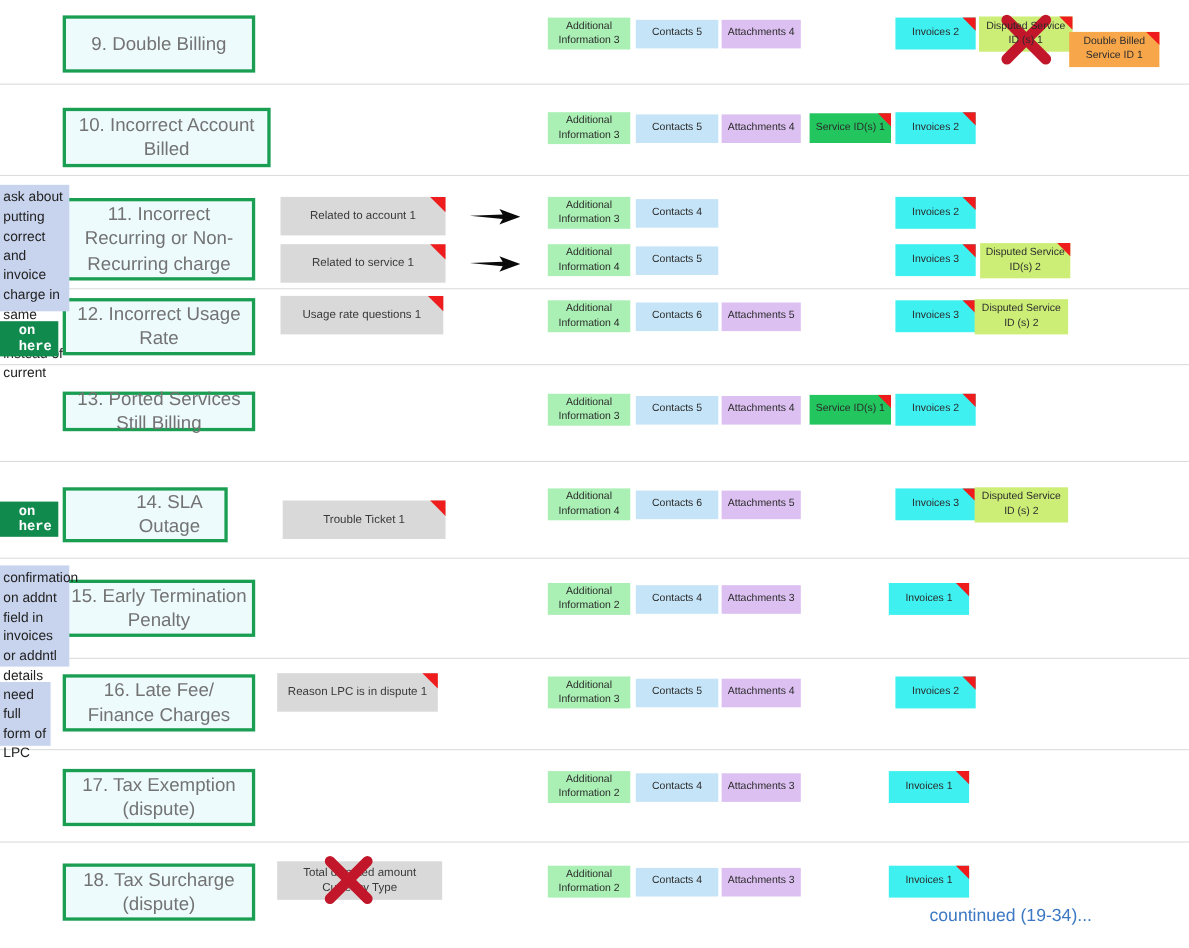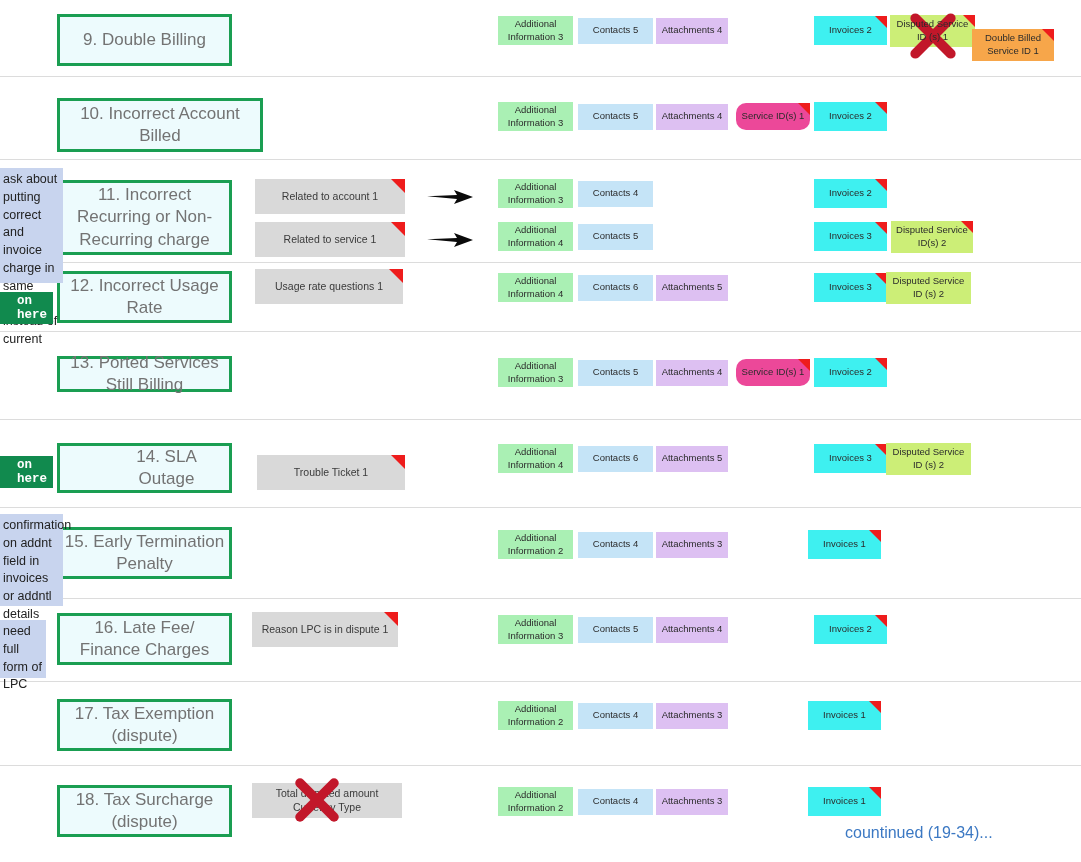--- a/index.html
+++ b/index.html
@@ -74,21 +74,21 @@
     color: #2b2b2b;
     padding: 2px 4px;
     overflow: visible;
   }
   .tag span { position: relative; z-index: 1; }
 
   .t-green  { background: #aaf0b4; }
   .t-blue   { background: #c5e4f7; }
   .t-purple { background: #ddc0f2; }
   .t-cyan   { background: #3ef0f0; }
-  .t-pink   { background: #ec4899; border-radius: 10px; }
+  .t-pink   { background: #22c55e; }
   .t-lime   { background: #ccee77; }
   .t-orange { background: #f7a council; }
   .t-orange { background: #f7a64a; }
 
   
   .note {
     position: absolute;
     background: #c8d4ee;
     color: #222;
     font-size: 12.5px;
@@ -151,21 +151,21 @@
       <i class="corner"></i>
     </div>
     <svg class="xmark" width="52" height="52" viewBox="0 0 100 100" style="left: 906.5px; top: 10px;">
       <path d="M16 16 L84 84" stroke="#c2172a" stroke-width="19" stroke-linecap="round" fill="none"></path>
       <path d="M84 16 L16 84" stroke="#c2172a" stroke-width="19" stroke-linecap="round" fill="none"></path>
     </svg>
     <div class="tag t-orange" style="left: 972px; width: 82px; height: 32px; top: 29px;">
       <span>Double Billed Service ID 1</span>
       <i class="corner"></i>
     </div>
-    <div class="cat-box" style="left: 57px; top: 98px; width: 206px; height: 54px;">
+    <div class="cat-box" style="left: 57px; top: 98px; width: 189px; height: 54px;">
       <span>10. Incorrect Account Billed</span>
     </div>
     <div class="tag t-green" style="left: 498px; width: 75px; height: 29px; top: 102px;">
       <span>Additional Information 3</span>
     </div>
     <div class="tag t-blue" style="left: 578px; width: 75px; height: 26px; top: 103.5px;">
       <span>Contacts 5</span>
     </div>
     <div class="tag t-purple" style="left: 656px; width: 72px; height: 26px; top: 103.5px;">
       <span>Attachments 4</span>
@@ -255,21 +255,21 @@
       <span>Attachments 4</span>
     </div>
     <div class="tag t-pink" style="left: 736px; width: 74px; height: 27px; top: 359px;">
       <span>Service ID(s) 1</span>
       <i class="corner"></i>
     </div>
     <div class="tag t-cyan" style="left: 814px; width: 73px; height: 29px; top: 358px;">
       <span>Invoices 2</span>
       <i class="corner"></i>
     </div>
-    <div class="cat-box" style="left: 57px; top: 443px; width: 175px; height: 50px; padding-left: 48px;">
+    <div class="cat-box" style="left: 57px; top: 443px; width: 150px; height: 50px; padding-left: 48px;">
       <span>14. SLA Outage</span>
     </div>
     <div class="gray-box" style="left: 257px; top: 455px; width: 148px; height: 35px;">
       <span>Trouble Ticket 1</span>
       <i class="corner"></i>
     </div>
     <div class="tag t-green" style="left: 498px; width: 75px; height: 29px; top: 444px;">
       <span>Additional Information 4</span>
     </div>
     <div class="tag t-blue" style="left: 578px; width: 75px; height: 26px; top: 445.5px;">

